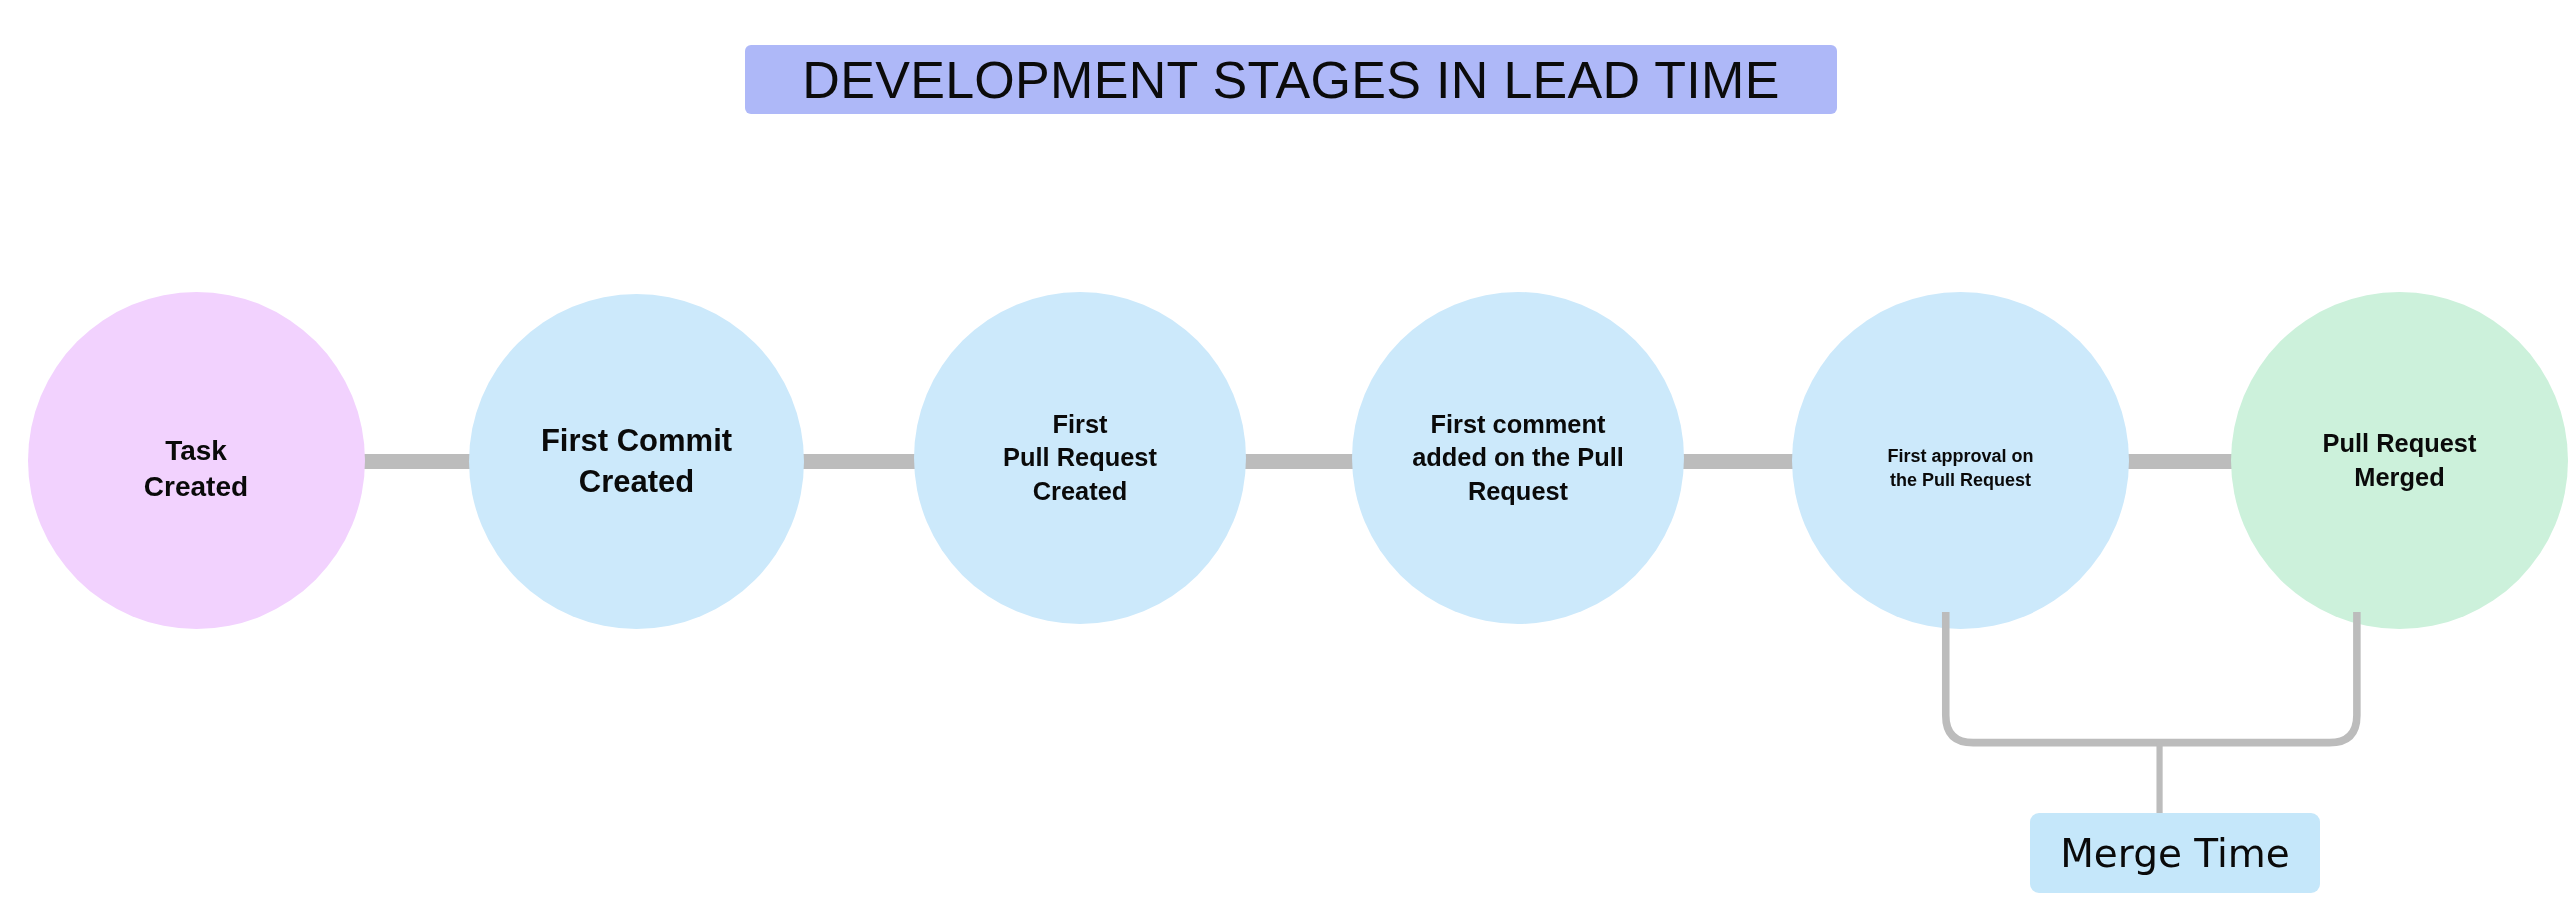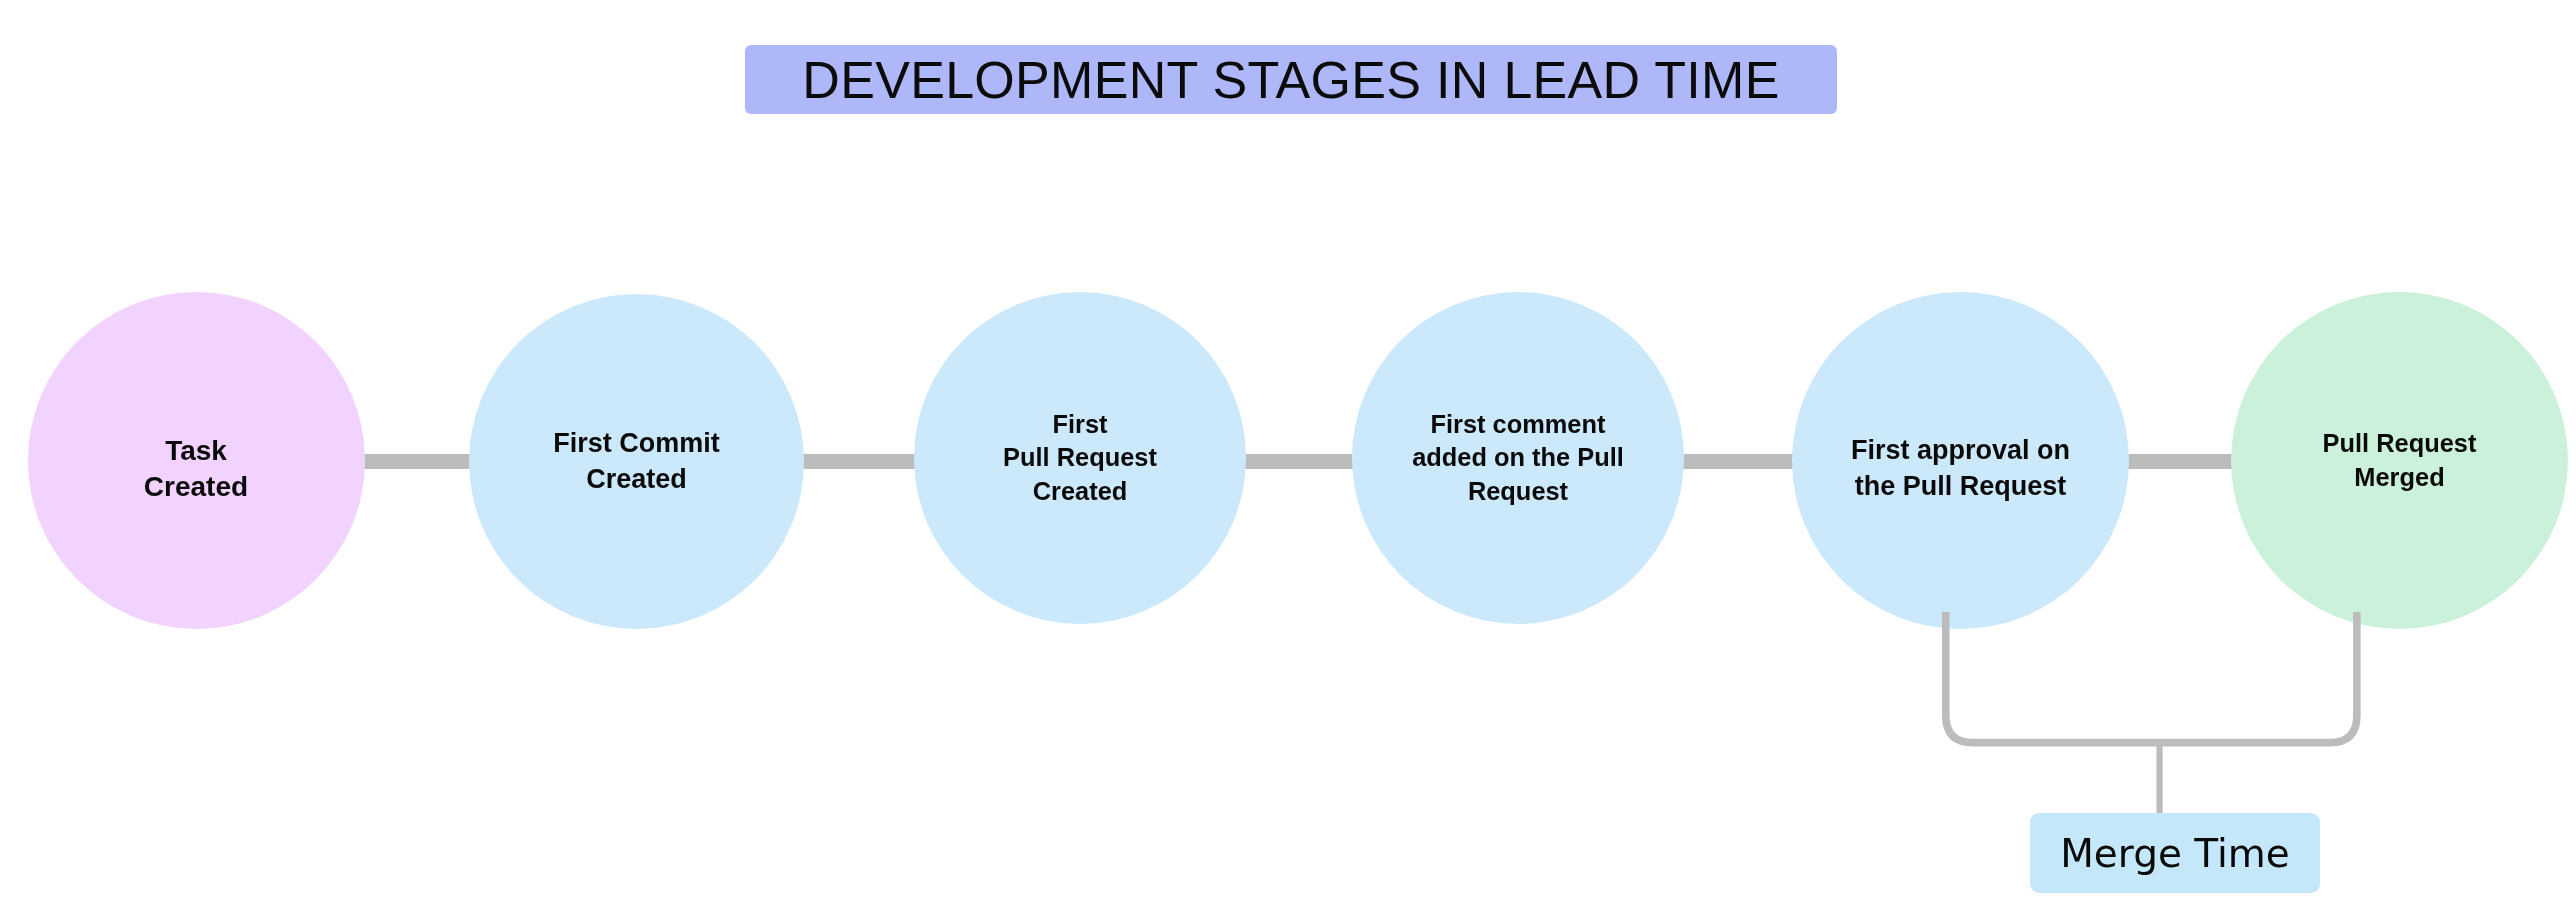--- a/index.html
+++ b/index.html
@@ -73,24 +73,24 @@
 
   
   #node-task-created     { left: 27.5px;   top: 292px; width: 337px; height: 337px; background: #F2D2FE; }
   #node-first-commit     { left: 469px;  top: 294px; width: 335px; height: 335px; background: #CCE9FB; }
   #node-first-pr         { left: 914px; top: 292px; width: 332px; height: 332px; background: #CCE9FB; }
   #node-first-comment    { left: 1352px; top: 292px; width: 332px; height: 332px; background: #CCE9FB; }
   #node-first-approval   { left: 1792px; top: 292px; width: 337px; height: 337px; background: #CCE9FB; }
   #node-pr-merged        { left: 2231px; top: 292px; width: 337px; height: 337px; background: #CCF1DB; }
 
   #node-task-created   .stage-label { font-size: 28px; margin-top: 17px; }
-  #node-first-commit   .stage-label { font-size: 27px; }
+  #node-first-commit   .stage-label { font-size: 31px; }
   #node-first-pr       .stage-label { font-size: 25.4px; }
   #node-first-comment  .stage-label { font-size: 25.4px; }
-  #node-first-approval .stage-label { font-size: 27px; margin-top: 16px; }
+  #node-first-approval .stage-label { font-size: 18px; margin-top: 16px; }
   #node-pr-merged      .stage-label { font-size: 25.4px; }
 
   
   #merge-bracket {
     position: absolute;
     left: 1910px;
     top: 605px;
     width: 550px;
     height: 234px;
     pointer-events: none;

